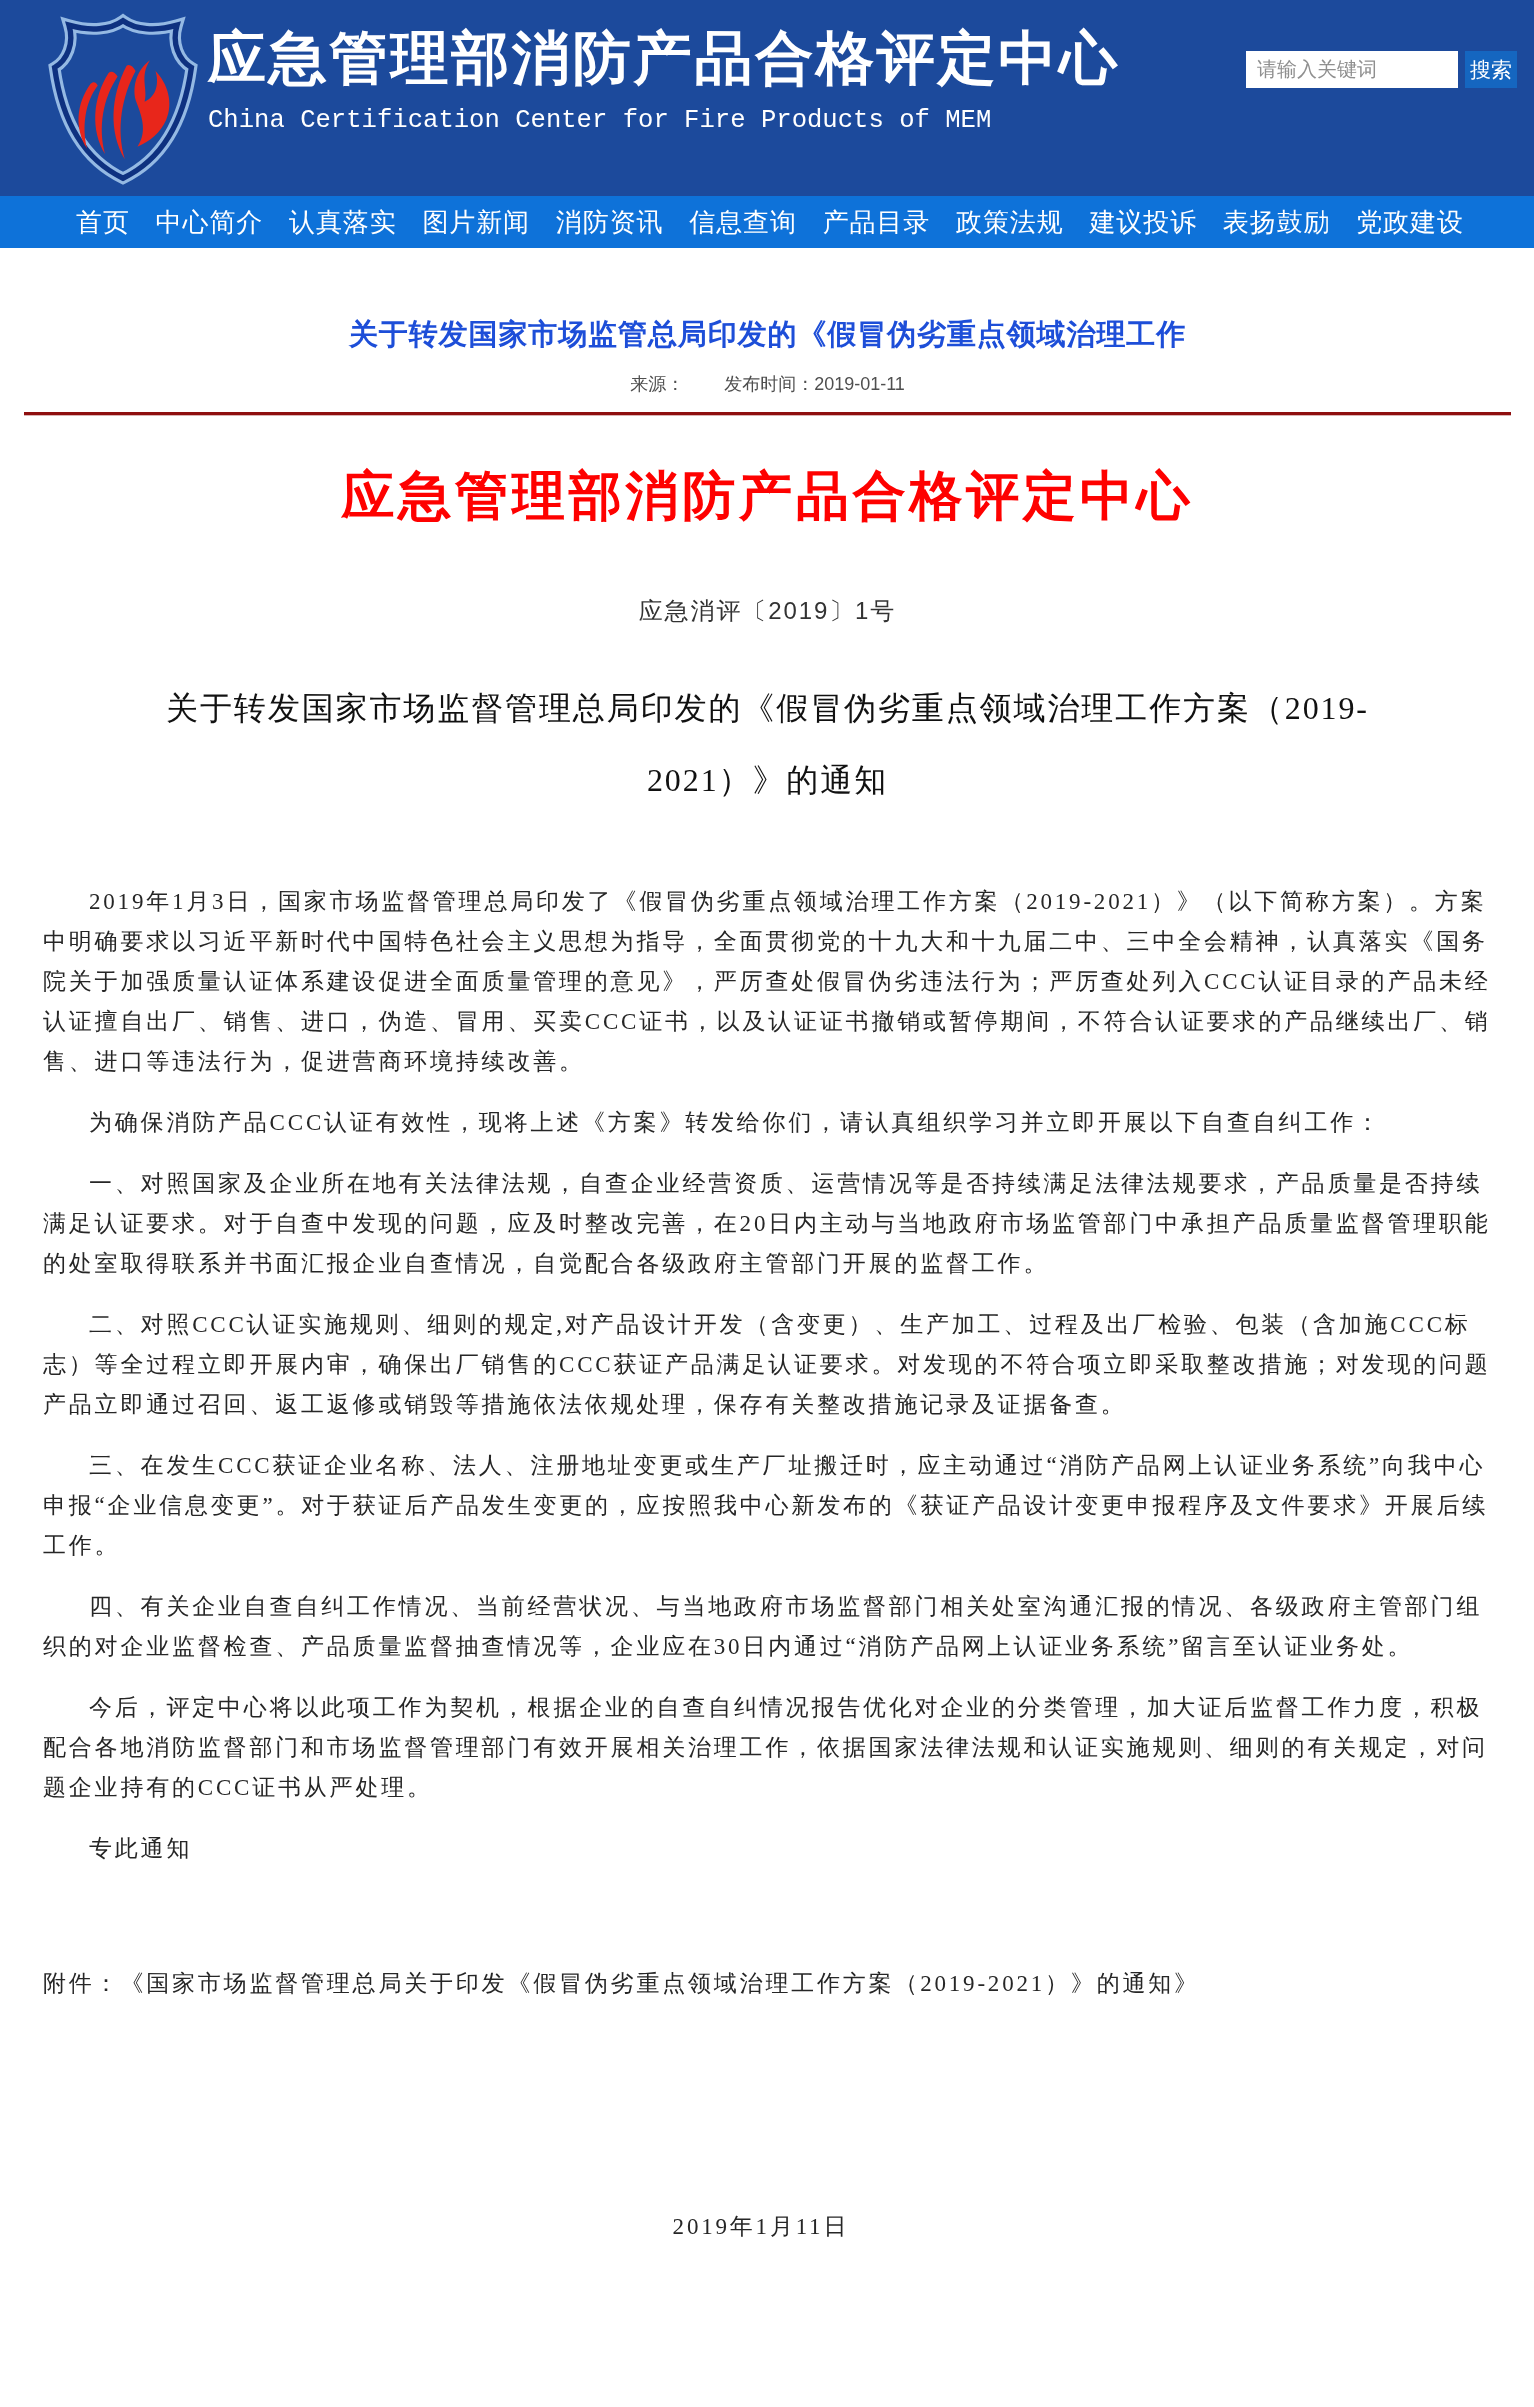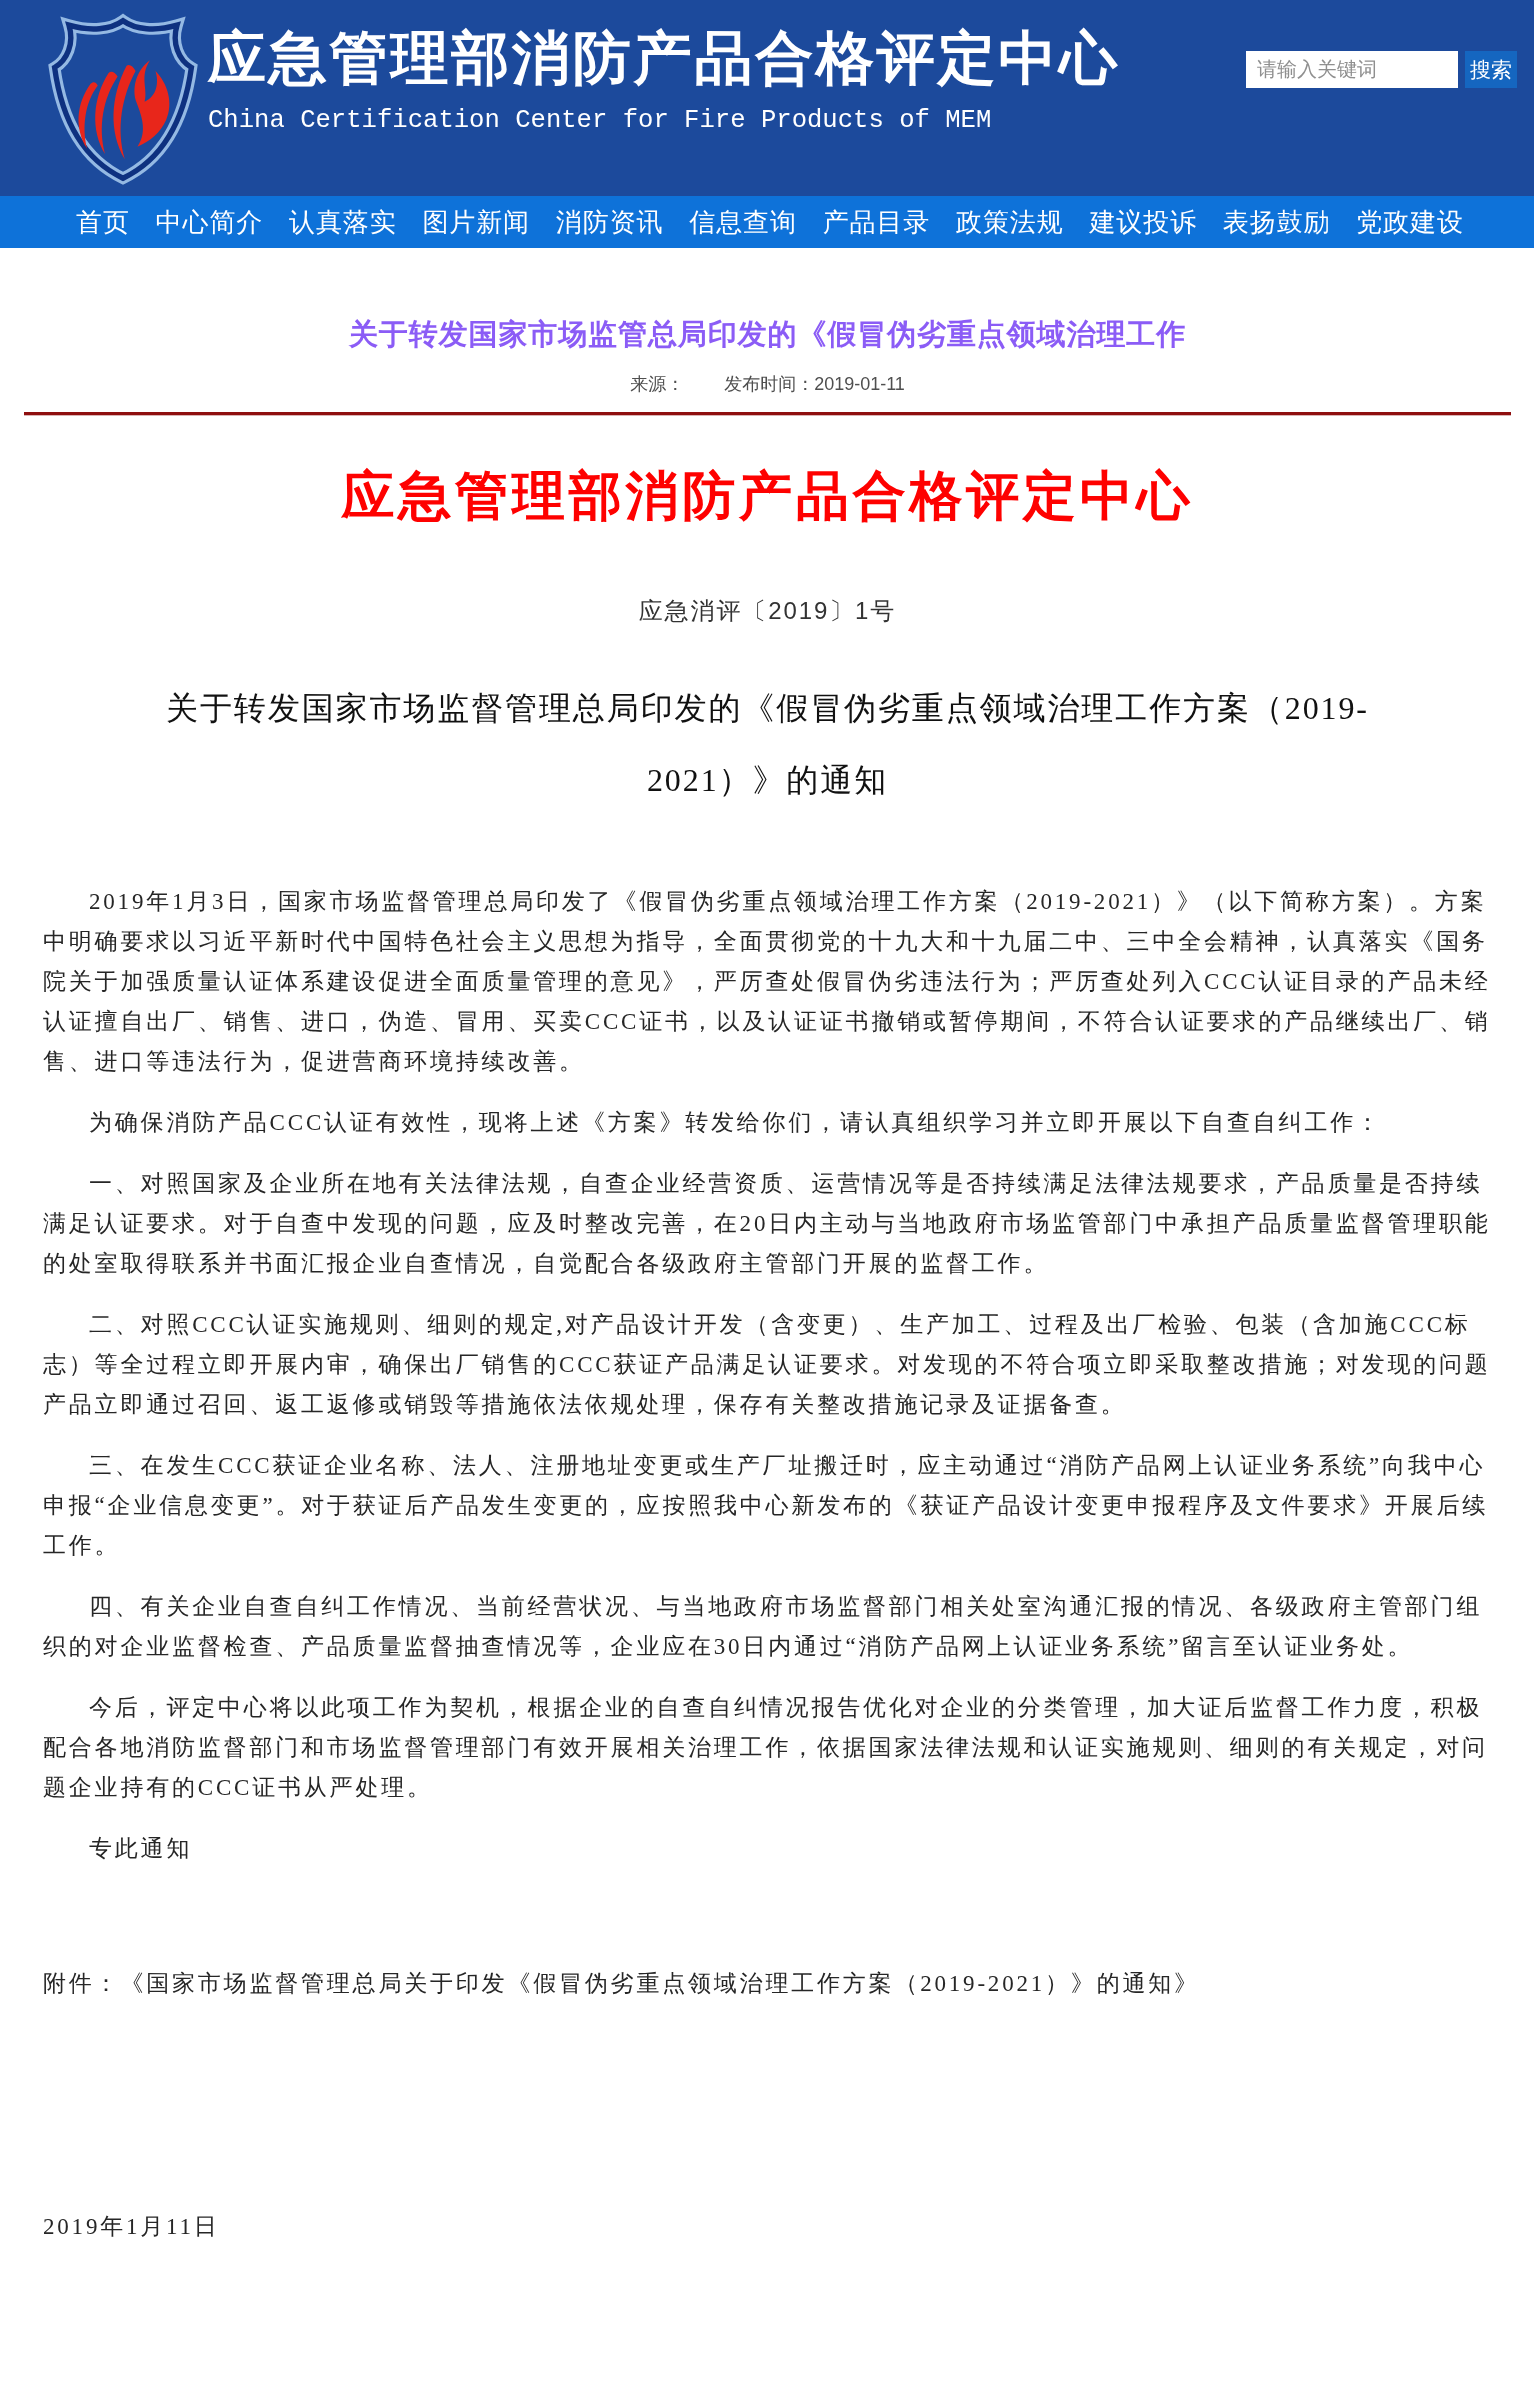--- a/index.html
+++ b/index.html
@@ -88,21 +88,21 @@
     font-size: 26px;
     letter-spacing: 0.9px;
     cursor: pointer;
     white-space: nowrap;
   }
 
   
   .article-title {
     margin-top: 64px;
     text-align: center;
-    color: #8b5cf6;
+    color: #1d4ed8;
     font-size: 29px;
     font-weight: bold;
     line-height: 44px;
     letter-spacing: 0.9px;
   }
   .article-meta {
     margin-top: 16px;
     text-align: center;
     color: #4f4f4f;
     font-size: 18px;
@@ -149,21 +149,21 @@
     font-size: 23px;
     color: #262626;
     line-height: 40px;
     letter-spacing: 2.8px;
   }
   .doc-body p { margin-bottom: 21px; }
   .para-indent { text-indent: 2em; }
   .attachment-line { margin-top: 95px; }
   .doc-date {
     margin-top: 203px;
-    text-align: left;
+    text-align: center;
     padding-right: 13.2px;
   }
 </style>
 </head>
 <body>
 
 <div class="site-header">
   <div class="logo-wrap">
     <svg width="180" height="178" viewBox="0 0 200 190" xmlns="http://www.w3.org/2000/svg">
 

